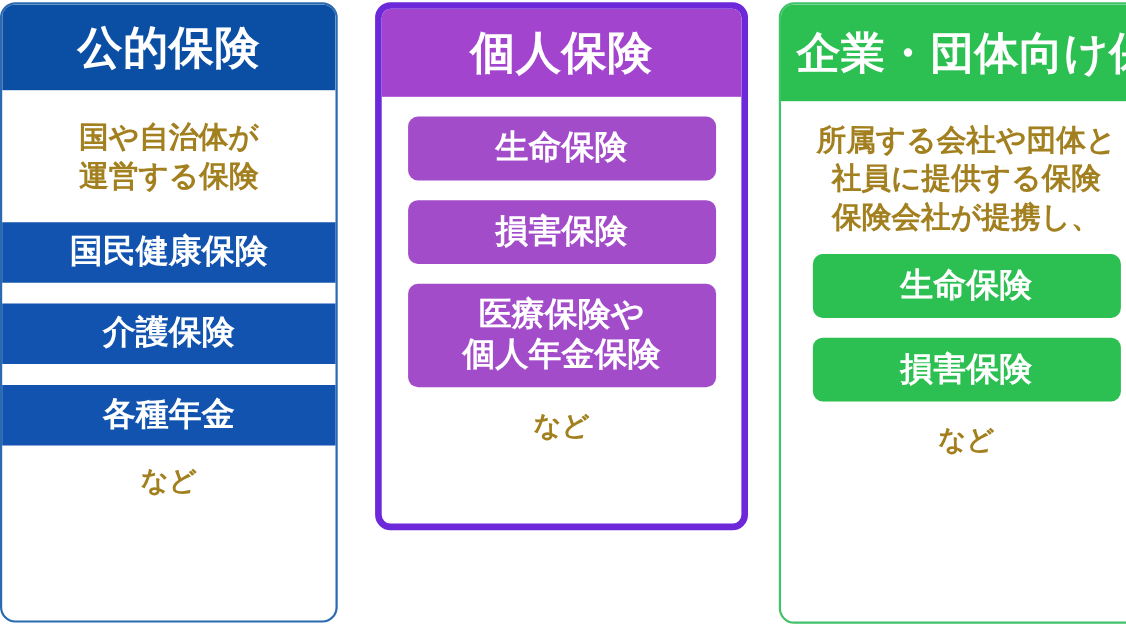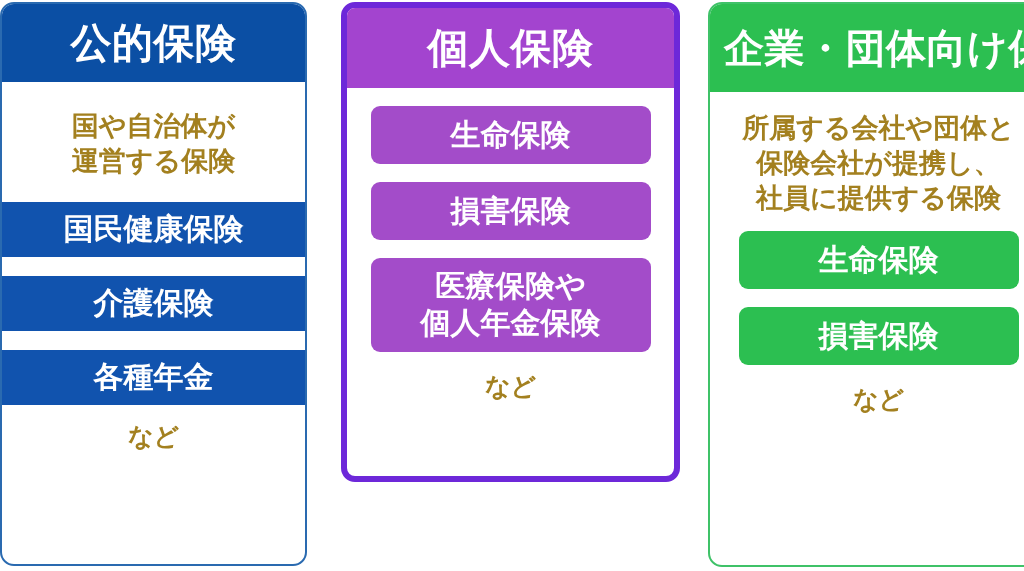--- a/index.html
+++ b/index.html
@@ -139,22 +139,22 @@
       </div>
       <div class="etc">など</div>
     </div>
   </div>
 
   <div class="card c3">
     <div class="card-header">企業・団体向け保険</div>
     <div class="card-body">
       <div class="desc">
         <span class="dline">所属する会社や団体と</span>
+        <span class="dline">社員に提供する保険</span>
         <span class="dline">保険会社が提携し、</span>
-        <span class="dline">社員に提供する保険</span>
       </div>
       <div class="pill-list">
         <div class="pill">生命保険</div>
         <div class="pill">損害保険</div>
       </div>
       <div class="etc">など</div>
     </div>
   </div>
 
 </div>

